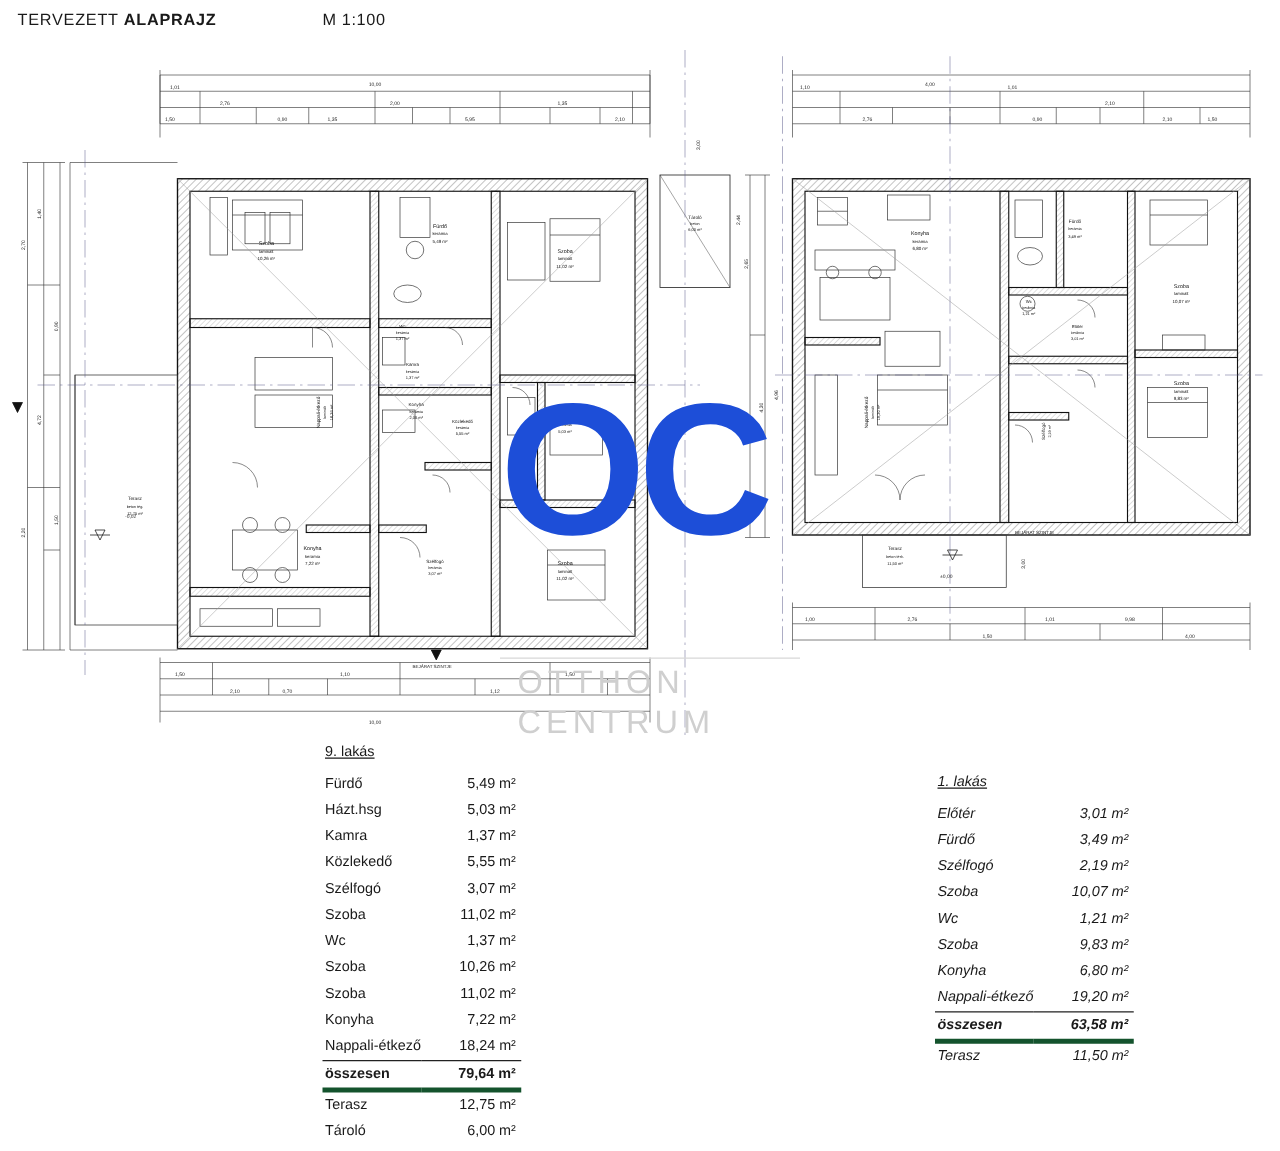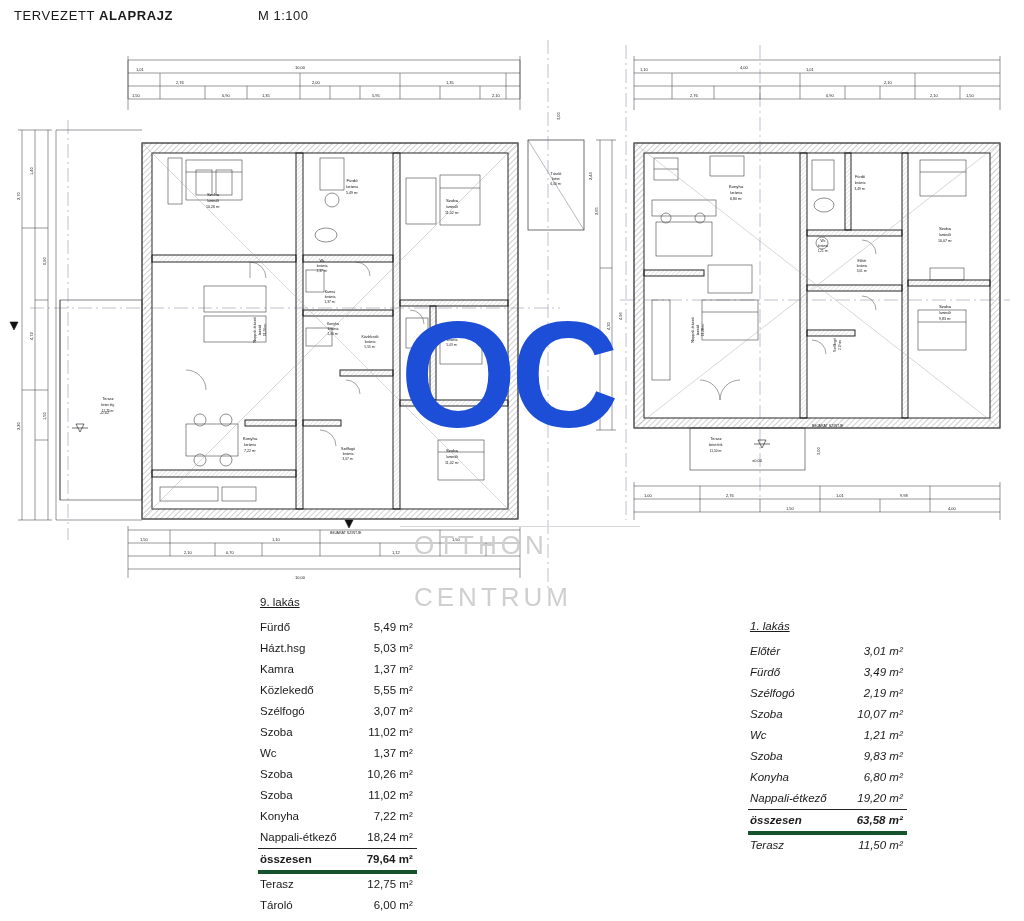--- a/index.html
+++ b/index.html
@@ -17,21 +17,21 @@
   #plan svg{position:absolute;left:0;top:0;}
 
   
   #watermark{position:absolute;left:400px;top:300px;width:260px;height:290px;
              pointer-events:none;}
   #watermark .oc{font-size:150px;font-weight:700;color:#1d4ed8;
                  letter-spacing:-6px;line-height:150px;font-family:"Liberation Sans",sans-serif;}
   #watermark .w1{position:absolute;left:14px;top:230px;font-size:26px;
                  letter-spacing:4px;color:#cfcfcf;font-weight:400;}
   #watermark .w2{position:absolute;left:14px;top:262px;font-size:26px;
-                 letter-spacing:4px;color:#cfcfcf;font-weight:400;margin-top:20px;}
+                 letter-spacing:4px;color:#cfcfcf;font-weight:400;}
   #watermark .bar{position:absolute;left:0;top:226px;width:240px;height:1px;background:#d8d8d8;}
 
   
   .schedule{position:absolute;font-size:11.5px;}
   .schedule .sched-title{font-weight:400;text-decoration:underline;margin-bottom:9px;
                          padding-left:2px;}
   .schedule table{border-collapse:collapse;}
   .schedule td{padding:4px 0 5px 2px;font-size:11.5px;white-space:nowrap;}
   .schedule td.val{text-align:right;padding-right:4px;width:74px;}
   .schedule tr.total td{font-weight:700;border-top:1px solid #222;border-bottom:4px solid #14532d;}

